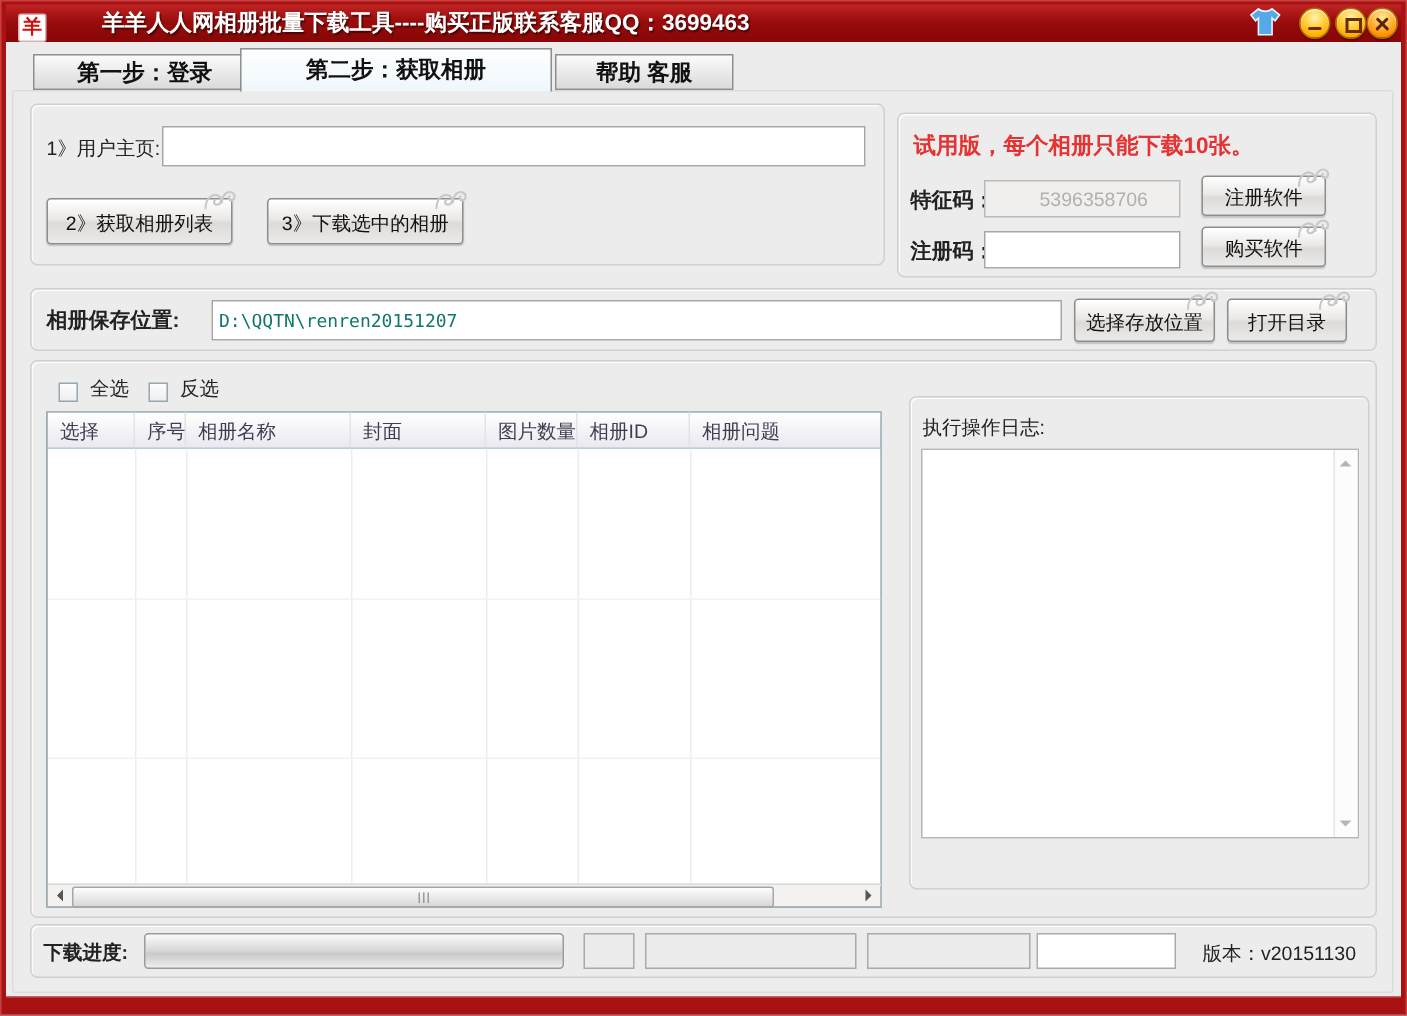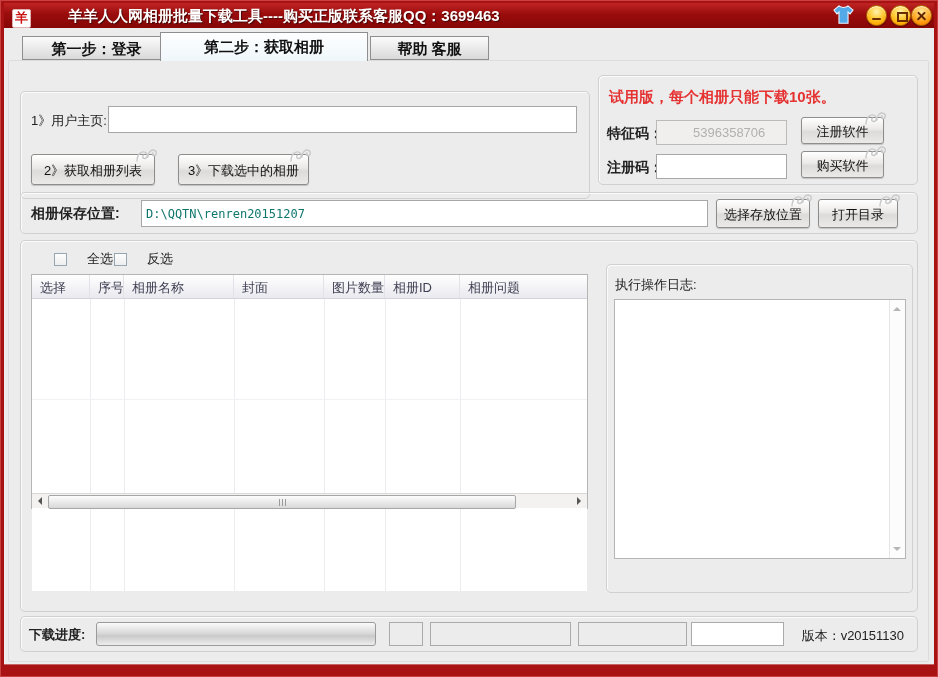--- a/index.html
+++ b/index.html
@@ -32,45 +32,45 @@
            border:1px solid #dcdcdc;box-sizing:border-box;border-radius:2px;}
   .tab{position:absolute;top:36px;height:24px;box-sizing:border-box;border:1px solid #8e8e8e;
        background:linear-gradient(180deg,#fbfbfb,#dadada);font-size:15px;font-weight:bold;color:#111;
        text-align:center;line-height:23px;cursor:pointer;z-index:1;}
   .tab.active{top:32px;height:29px;line-height:27px;background:linear-gradient(180deg,#fdfeff,#eff7fb);
        border-bottom:none;z-index:3;}
   .tab1{left:22px;width:149px;} .tab2{left:160px;width:208px;} .tab3{left:370px;width:119px;}
   
   .groupbox{position:absolute;border:1px solid #d2d0ce;border-radius:5px;box-sizing:border-box;
             box-shadow:inset 1px 1px 0 rgba(255,255,255,.8);}
-  .gb-user{left:20px;top:91px;width:570px;height:108px;}
+  .gb-user{left:20px;top:69px;width:570px;height:108px;}
   .gb-reg{left:598px;top:75px;width:320px;height:110px;}
   .gb-save{left:20px;top:192px;width:898px;height:42px;padding-left:36px;}
   .gb-main{left:20px;top:240px;width:898px;height:372px;}
   .gb-log{left:585px;top:23px;width:307px;height:329px;}
   .gb-status{left:20px;top:616px;width:898px;height:36px;}
   .lbl{position:absolute;font-size:13px;color:#222;white-space:nowrap;}
   .lbl.b{font-weight:bold;font-size:14px;}
   .tbox{position:absolute;background:#fff;border:1px solid #a9a7a5;box-sizing:border-box;
         font-size:13px;color:#0f766e;padding:0 4px;outline:none;}
   .tbox:disabled{background:#f1efed;color:#b2b0ae;border-color:#bcbab8;}
   
   .xbtn{position:absolute;box-sizing:border-box;border:1px solid #8f8d8b;border-radius:3px;
         background:linear-gradient(180deg,#ffffff 0%,#ebe9e7 45%,#dddbd9 55%,#eceae8 100%);
         font-size:13px;color:#111;text-align:center;cursor:pointer;
         box-shadow:0 1px 1px rgba(0,0,0,.18),inset 0 1px 0 #fff;}
   .xbtn span.cap{display:inline-block;line-height:1;vertical-align:middle;}
   .flourish{position:absolute;right:-5px;top:-7px;pointer-events:none;}
   
-  .chk{position:absolute;display:flex;align-items:center;gap:20px;cursor:pointer;margin-left:15px;}
+  .chk{position:absolute;display:flex;align-items:flex-end;gap:8px;cursor:pointer;}
   .cbx{width:13px;height:13px;background:linear-gradient(180deg,#fdfdfd,#eee);
        border:1px solid #97a7b1;box-sizing:border-box;}
   .chk .txt{font-size:13px;color:#222;}
   
-  .table{position:absolute;left:10px;top:33px;width:557px;height:235px;background:#0369a1;
+  .table{position:absolute;left:10px;top:33px;width:557px;height:331px;background:#0369a1;
          border:1px solid #b7b5b3;box-sizing:border-box;}
   .thead{display:flex;height:23px;background:linear-gradient(180deg,#ffffff,#e9e9ef);
          border-bottom:1px solid #d4d4da;font-size:13px;color:#3e3e52;}
   .th{box-sizing:border-box;padding:4px 0 0 8px;border-right:1px solid #e2e2e8;overflow:hidden;white-space:nowrap;}
   .tbody{position:relative;height:292px;background:#fff;overflow:hidden;}
   .vline{position:absolute;top:0;bottom:0;width:1px;background:#ededf1;}
   .rowline{position:absolute;left:0;right:0;height:1px;background:#f2f2f4;}
   
   .hscroll{position:absolute;left:0;right:0;bottom:0;height:15px;background:#f3f2f1;
            border-top:1px solid #dad9d8;box-sizing:border-box;}

